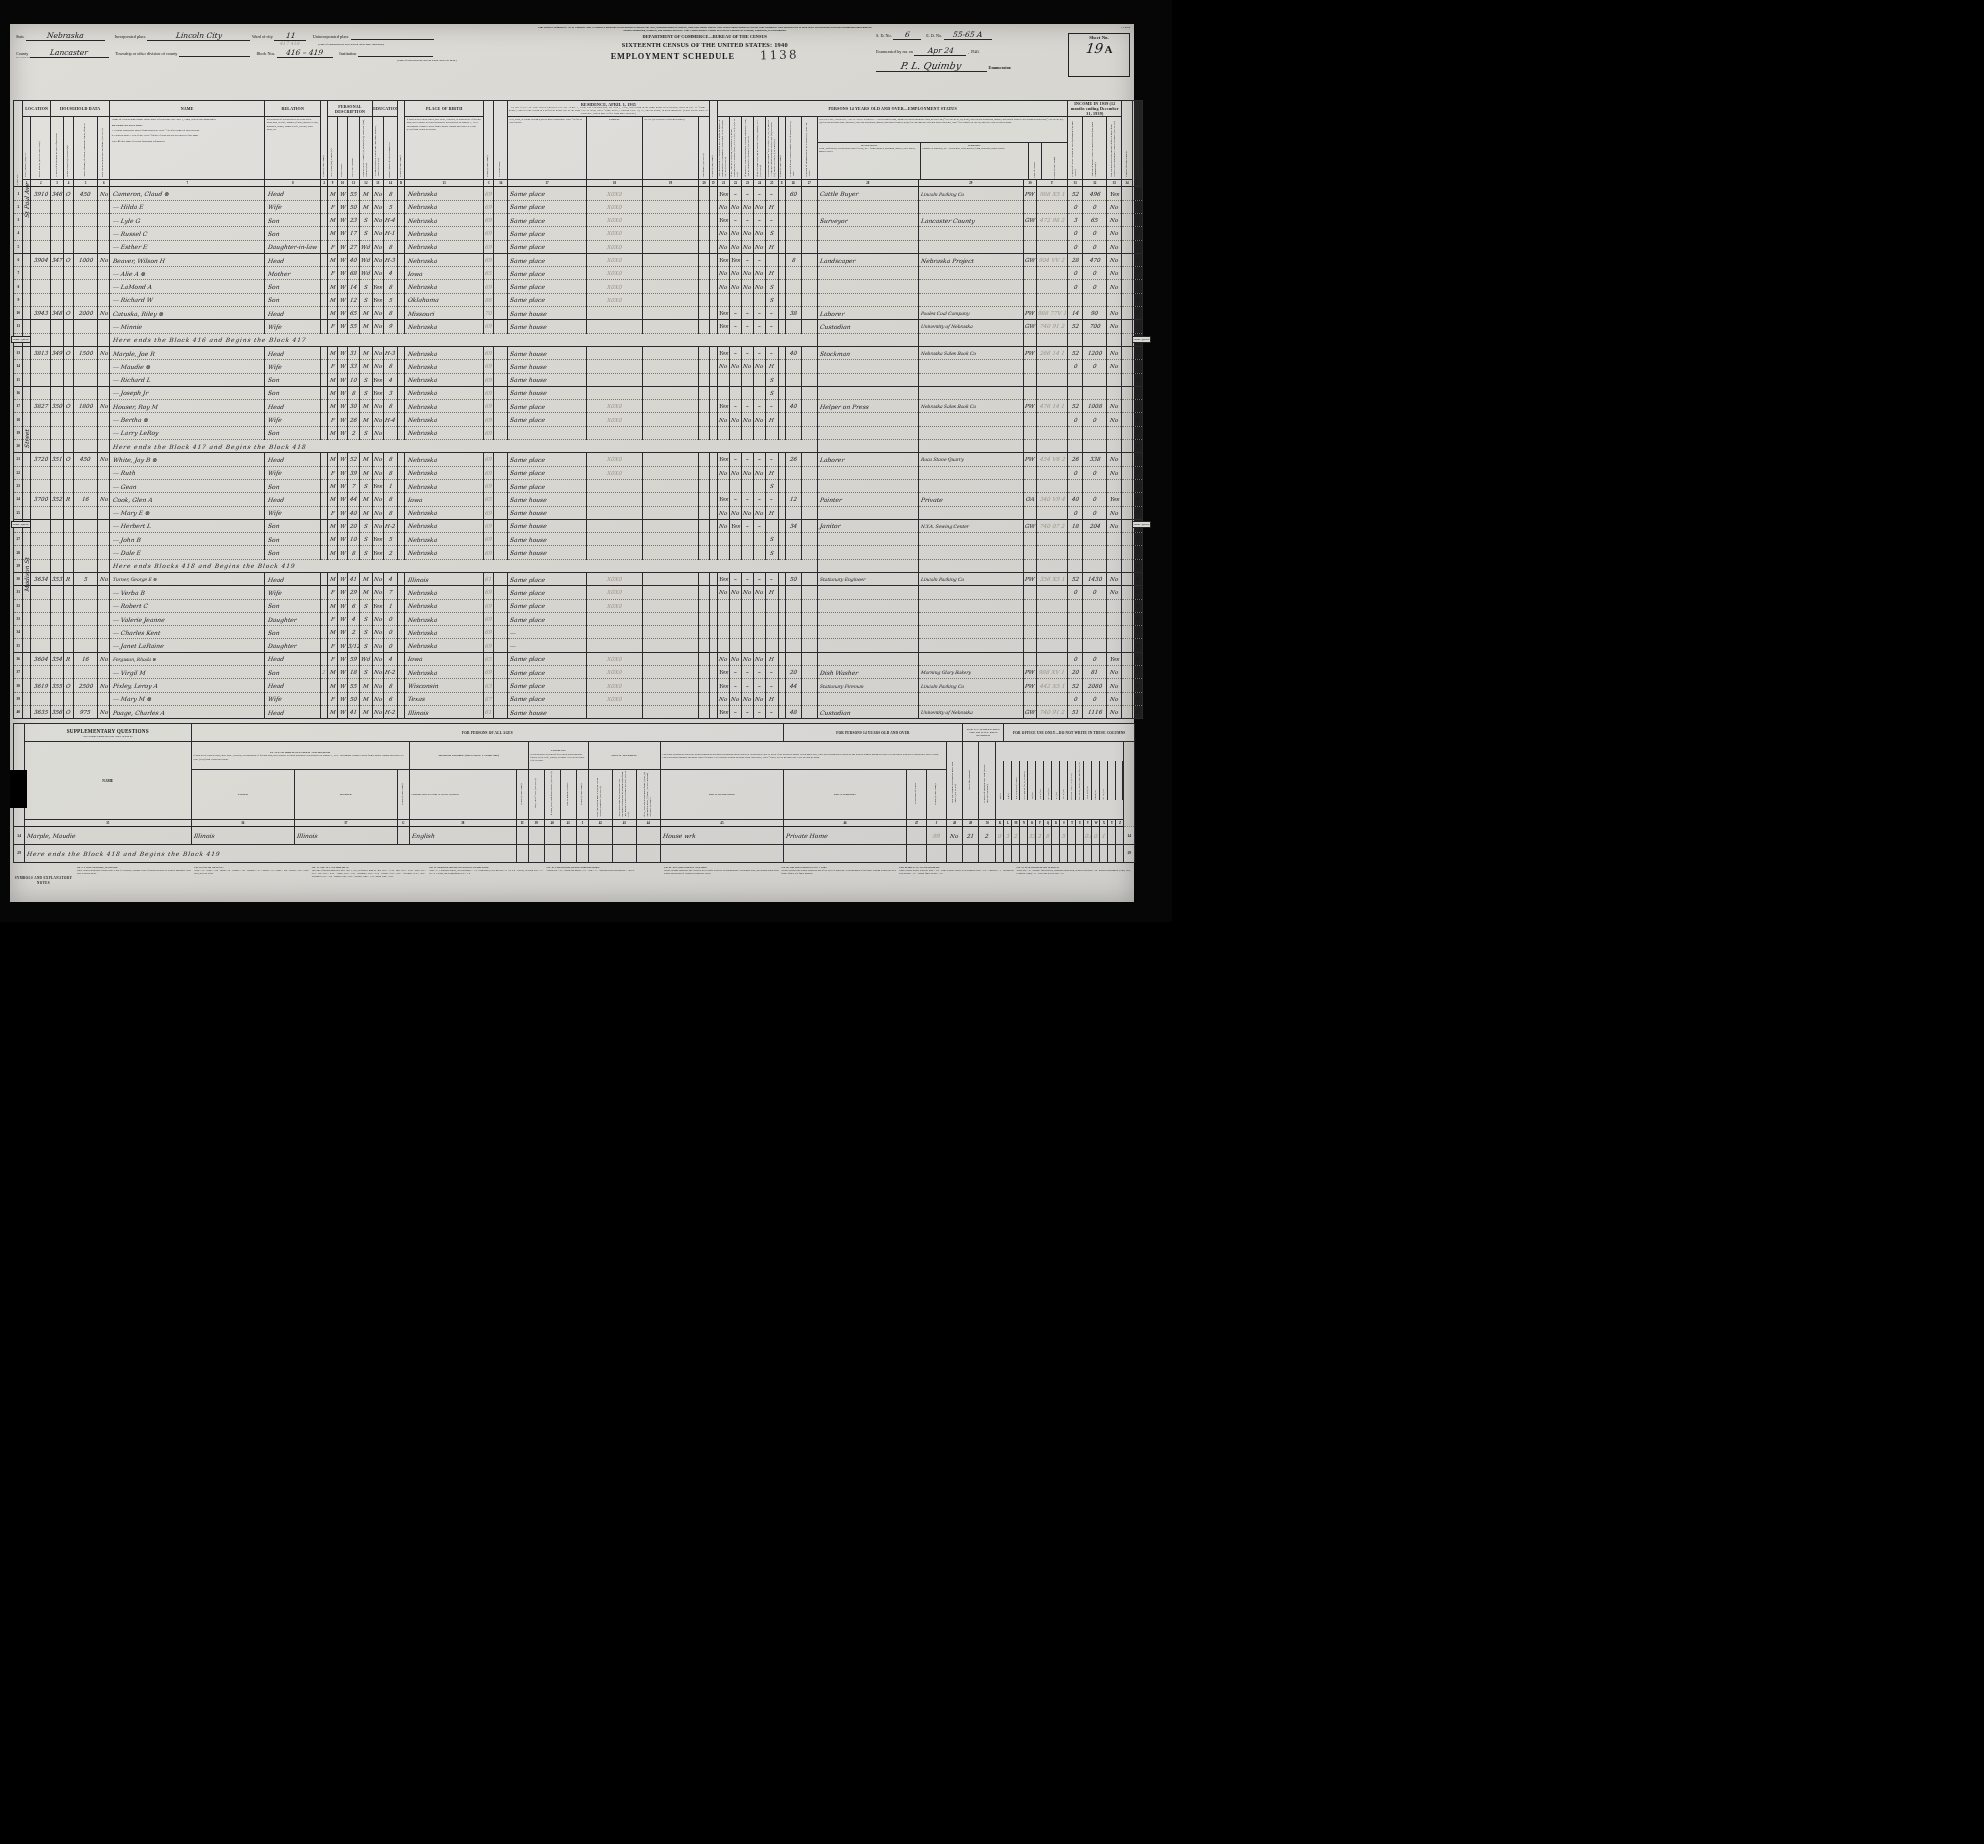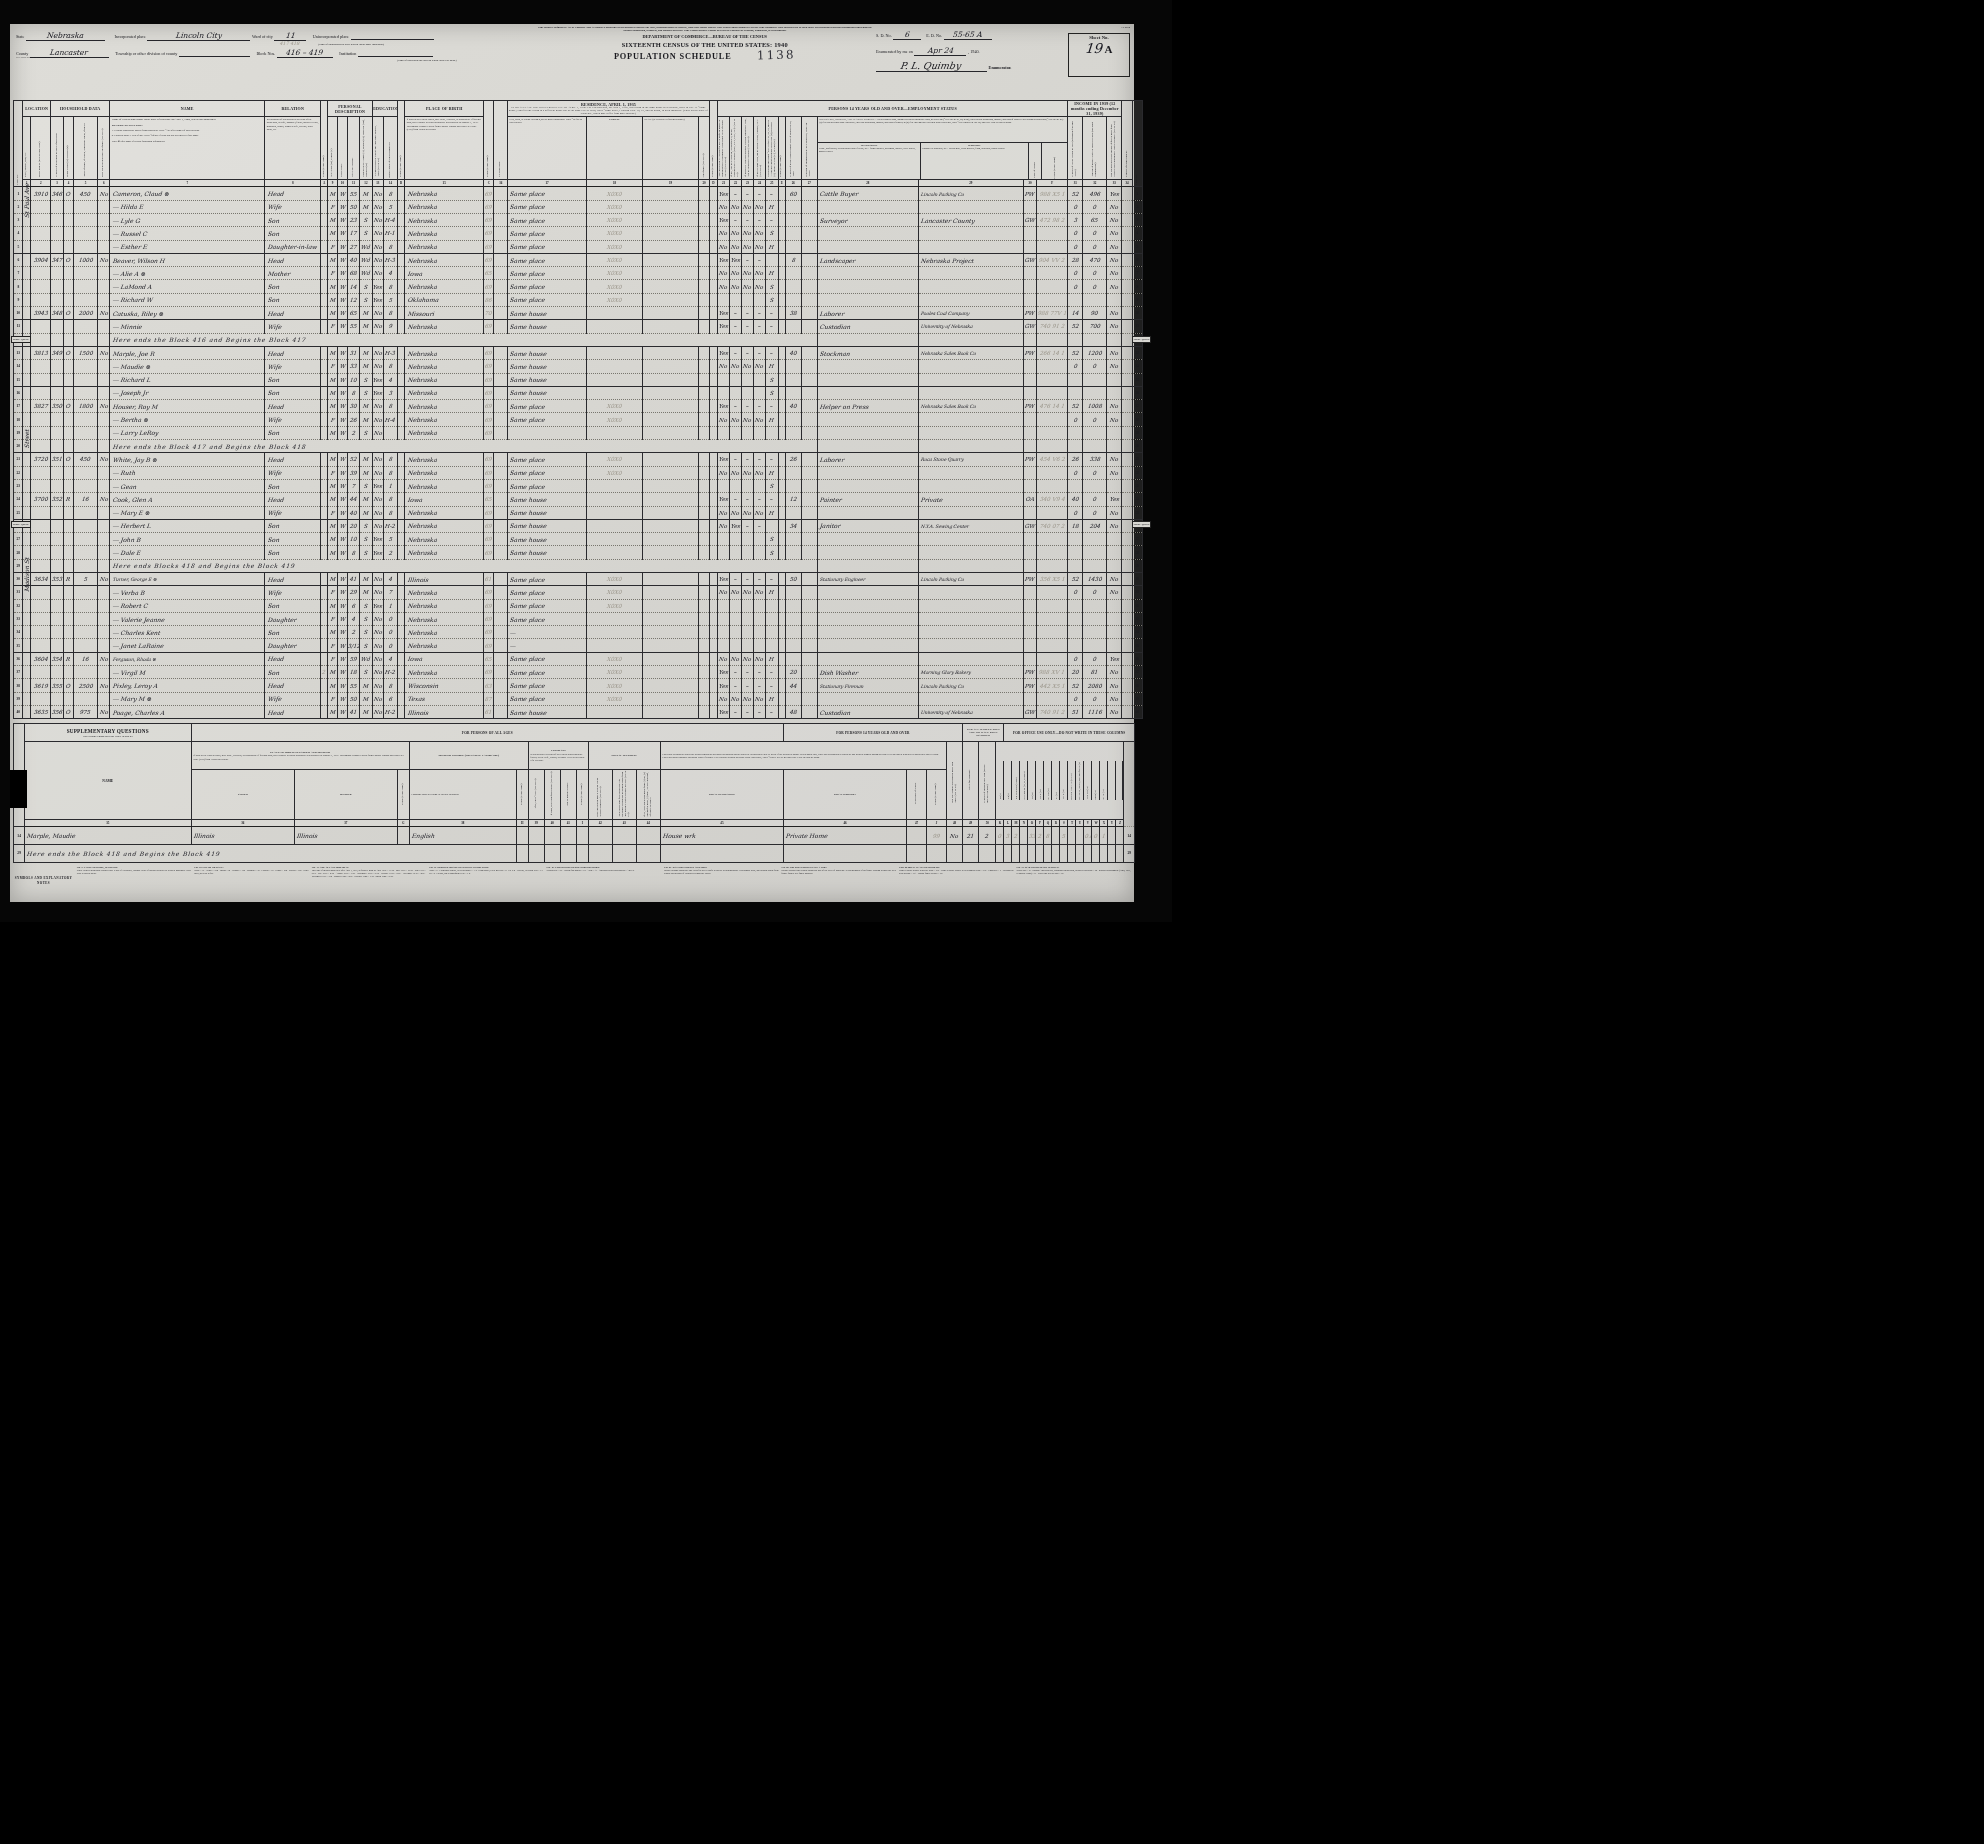--- a/index.html
+++ b/index.html
@@ -119,21 +119,21 @@
         </div>
         <div class="tiny" style="margin:-8.7px 0 0 381px">(Name of institution and lines on which entries are made)</div>
         <div class="gpo">U. S. GOVERNMENT PRINTING OFFICE   16—11670</div>
       </div>
 
       <div id="hdr-center">
         <div class="tiny" style="width:341px;margin:0 auto;font-weight:bold">Your report is required by Act of Congress. This Act makes it unlawful for the Bureau to disclose any facts, including names or identity, from your census reports. Only sworn census employees will see your statements. Data collected will be used solely for preparing statistical information concerning the Nation’s population, resources, and business activities. Your Census Reports Cannot Be Used for Purposes of Taxation, Regulation, or Investigation.</div>
         <div class="t-dept">DEPARTMENT OF COMMERCE—BUREAU OF THE CENSUS</div>
         <div class="t-census">SIXTEENTH CENSUS OF THE UNITED STATES: 1940</div>
         <div>
-          <span class="t-sched">POPULATION SCHEDULE</span>
+          <span class="t-sched">EMPLOYMENT SCHEDULE</span>
           <span class="stamp">1138</span>
         </div>
       </div>
 
       <div id="hdr-right">
         <div class="tiny" style="text-align:right">16-2854</div>
         <div class="sheetbox">
           <div style="font-weight:bold;font-size:4.8px">Sheet No.</div>
           <span class="hw" style="font-size:13.5px">19</span>
           <span style="font-weight:bold;font-size:11px">A</span>

